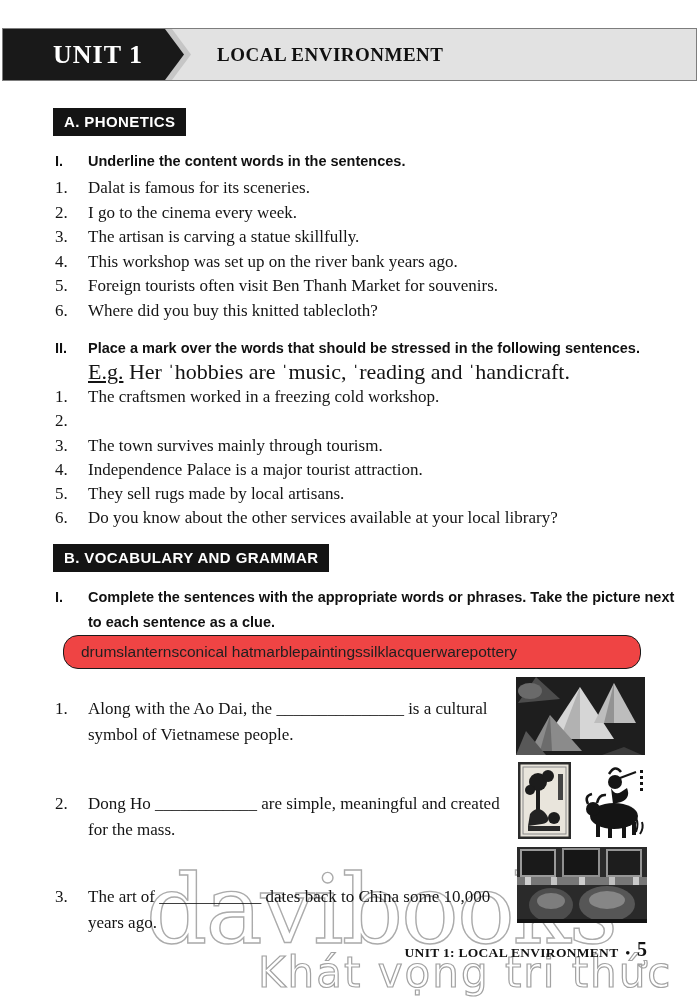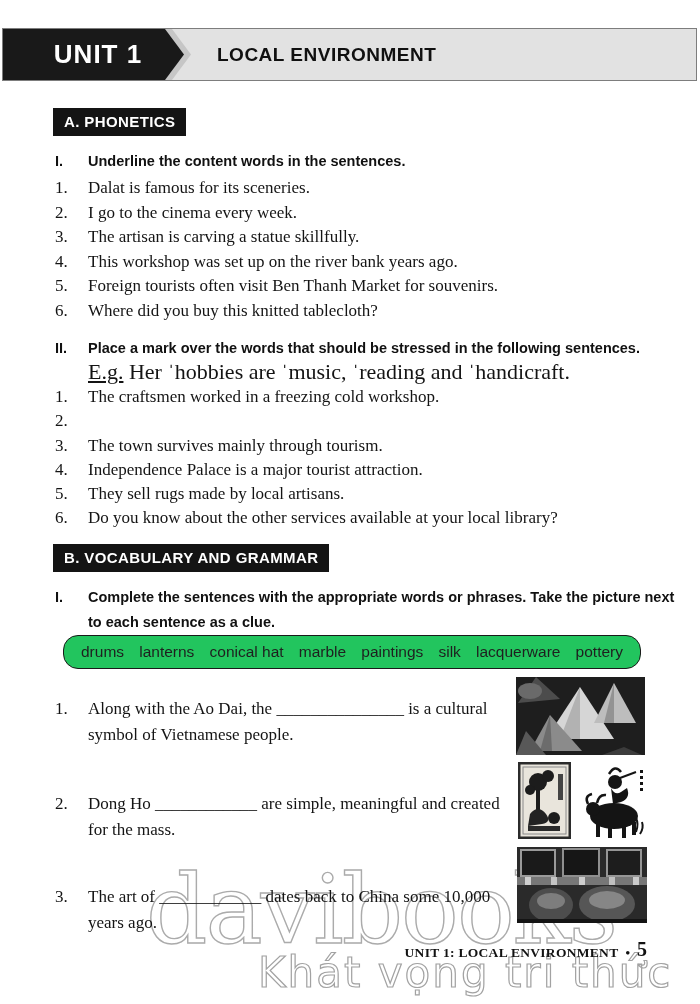--- a/index.html
+++ b/index.html
@@ -8,20 +8,21 @@
     background:#ffffff;
     font-family:"Liberation Sans",sans-serif;
     color:#1a1a1a;
   }
   
   .banner{
     position:absolute;left:2px;top:28px;width:695px;height:53px;
     display:flex;align-items:stretch;
     background:#e2e2e2;border:1px solid #7d7d7d;box-sizing:border-box;
     z-index:2;
+    font-family:Liberation Serif, serif;
   }
   .banner-black{
     background:#191919;width:152px;flex:0 0 152px;
     display:flex;align-items:center;justify-content:center;
     padding-left:38px;box-sizing:border-box;
   }
   .banner-black .unit-label{
     color:#fff;font-size:26px;font-weight:bold;letter-spacing:1px;
   }
   .banner-chevron{flex:0 0 36px;display:block;height:100%;}
@@ -58,22 +59,22 @@
   #list-a2 .row{line-height:24.3px;}
   .eg-line{
     position:absolute;left:88px;top:359px;z-index:2;
     font-family:"Liberation Serif",serif;font-size:22px;color:#141414;
   }
   .eg-line .eg{text-decoration:underline;}
   
   .word-box{
     position:absolute;left:63px;top:635px;width:578px;height:32px;z-index:2;
     border:1.6px solid #1a1a1a;border-radius:15px;box-sizing:border-box;
-    display:flex;align-items:center;justify-content:space-between;
-    padding:16px 17px;font-size:15.5px;color:#1f1f1f;background:#22c55e;
+    display:flex;align-items:center;
+    padding:16px 17px;font-size:15.5px;color:#1f1f1f;background:#ef4444;
   }
   
   .b-item{position:absolute;left:55px;width:447px;z-index:2;}
   .b-item .row{line-height:25.6px;}
   #b-item-1{top:696px;}
   #b-item-2{top:791px;}
   #b-item-3{top:884px;}
   
   .clue{position:absolute;z-index:3;line-height:0;}
   #img-hats{left:516px;top:677px;}

